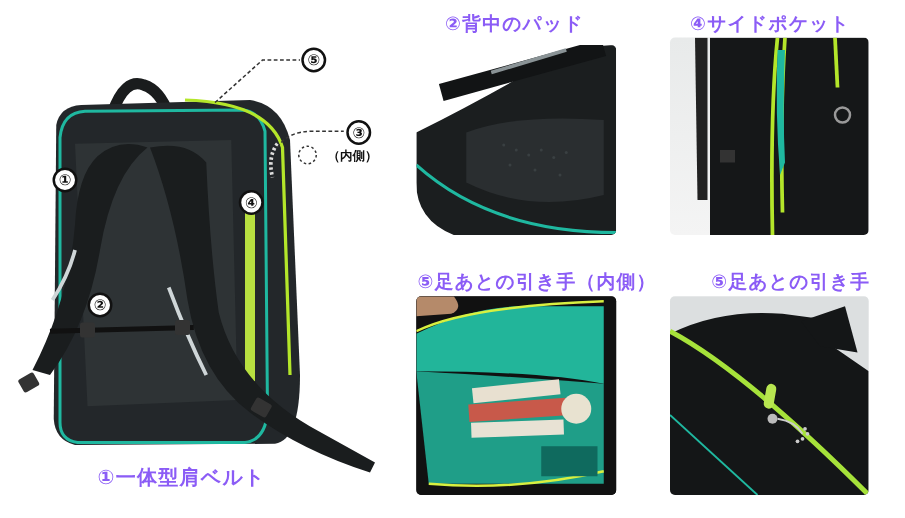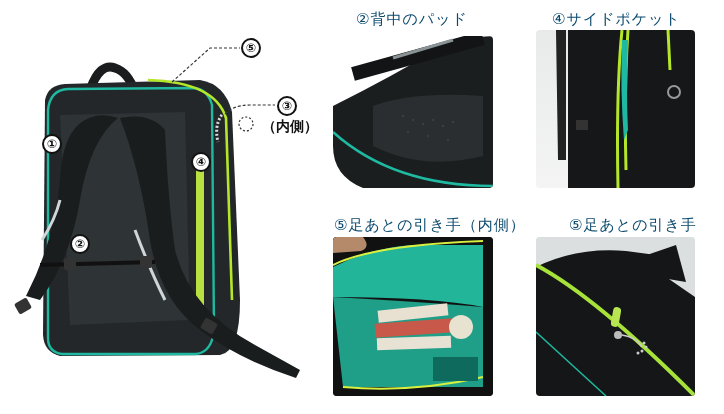--- a/index.html
+++ b/index.html
@@ -1,30 +1,30 @@
 <!DOCTYPE html>
 <html><head>
 <meta charset="utf-8">
 <style>
   * { box-sizing: border-box; margin: 0; padding: 0; }
   html, body { width: 724px; height: 414px; background: #ffffff; overflow: hidden; }
   body { position: relative; font-family: "DejaVu Sans", "Liberation Sans", sans-serif; color: #111; }
   .abs { position: absolute; }
 
   
-  .caption { position: absolute; font-size: 15px; font-weight: normal; letter-spacing: 1px; white-space: nowrap; color: #0c4a6e; }
+  .caption { position: absolute; font-size: 15px; font-weight: bold; letter-spacing: 1px; white-space: nowrap; color: #8b5cf6; }
 
   
   .photo { position: absolute; border-radius: 4px; overflow: hidden; }
   .photo.dark { background: #1a1d1e; }
   .photo.light { background: linear-gradient(180deg, #e8eaea 0%, #f4f4f4 100%); }
   .photo.teal { background: #111; }
   .marker { position: absolute; width: 20px; height: 20px; border: 2px solid #111; border-radius: 50%; background: #fff;
             font-size: 12px; font-weight: bold; text-align: center; line-height: 16px; color: #111; }
-  .marker-ext { position: absolute; font-size: 14px; font-weight: bold; color: #111; white-space: nowrap; }
+  .marker-ext { position: absolute; font-size: 10px; font-weight: bold; color: #111; white-space: nowrap; }
 </style>
 </head>
 <body>
 
 <div class="abs" style="left:0;top:0;width:320px;height:414px;">
   <svg class="abs" style="left:0;top:0" width="320" height="414" viewBox="0 0 320 414">
 
     <path d="M90,90 Q100,62 115,68 Q128,72 135,92" fill="none" stroke="#1a1c1d" stroke-width="9" stroke-linecap="round"></path>
 
     <path d="M45,100 Q48,85 65,84 L200,80 Q225,84 232,112 L240,300 Q240,352 220,355 L60,356 Q44,352 43,335 Z" fill="#23272a"></path>
@@ -57,20 +57,21 @@
     <path d="M222,118 Q230,105 250,105 L275,105" fill="none" stroke="#333" stroke-width="1.2" stroke-dasharray="3 2"></path>
   </svg>
 
   <div class="marker" style="left:42px;top:134px;">①</div>
   <div class="marker" style="left:70px;top:234px;">②</div>
   <div class="marker" style="left:191px;top:152px;">④</div>
   <div class="marker" style="left:241px;top:38px;">⑤</div>
   <div class="marker" style="left:277px;top:96px;">③</div>
   <div class="marker-ext" style="left:262px;top:118px;">（内側）</div>
 
+  <div class="caption" style="left:78px;top:372px;font-size:16px;">①一体型肩ベルト</div>
 </div>
 
 <div class="caption" style="left:356px;top:10px;">②背中のパッド</div>
 <div class="photo dark" style="left:333px;top:36px;width:160px;height:152px;background:#fff;">
   <svg width="160" height="152" viewBox="0 0 160 152">
     <path d="M160,0 L160,152 L30,152 Q0,140 0,110 L0,70 Q60,40 110,10 Q140,0 160,0 Z" fill="#1b1e1f"></path>
     <path d="M20,38 L150,2" stroke="#121415" stroke-width="14"></path>
     <path d="M60,22 L120,4" stroke="#8a9396" stroke-width="3"></path>
     <path d="M0,96 Q60,150 160,150" fill="none" stroke="#1fb8a0" stroke-width="2.5"></path>
     <path d="M40,70 Q80,55 150,60 L150,120 Q90,135 40,110 Z" fill="#2a2e30"></path>

